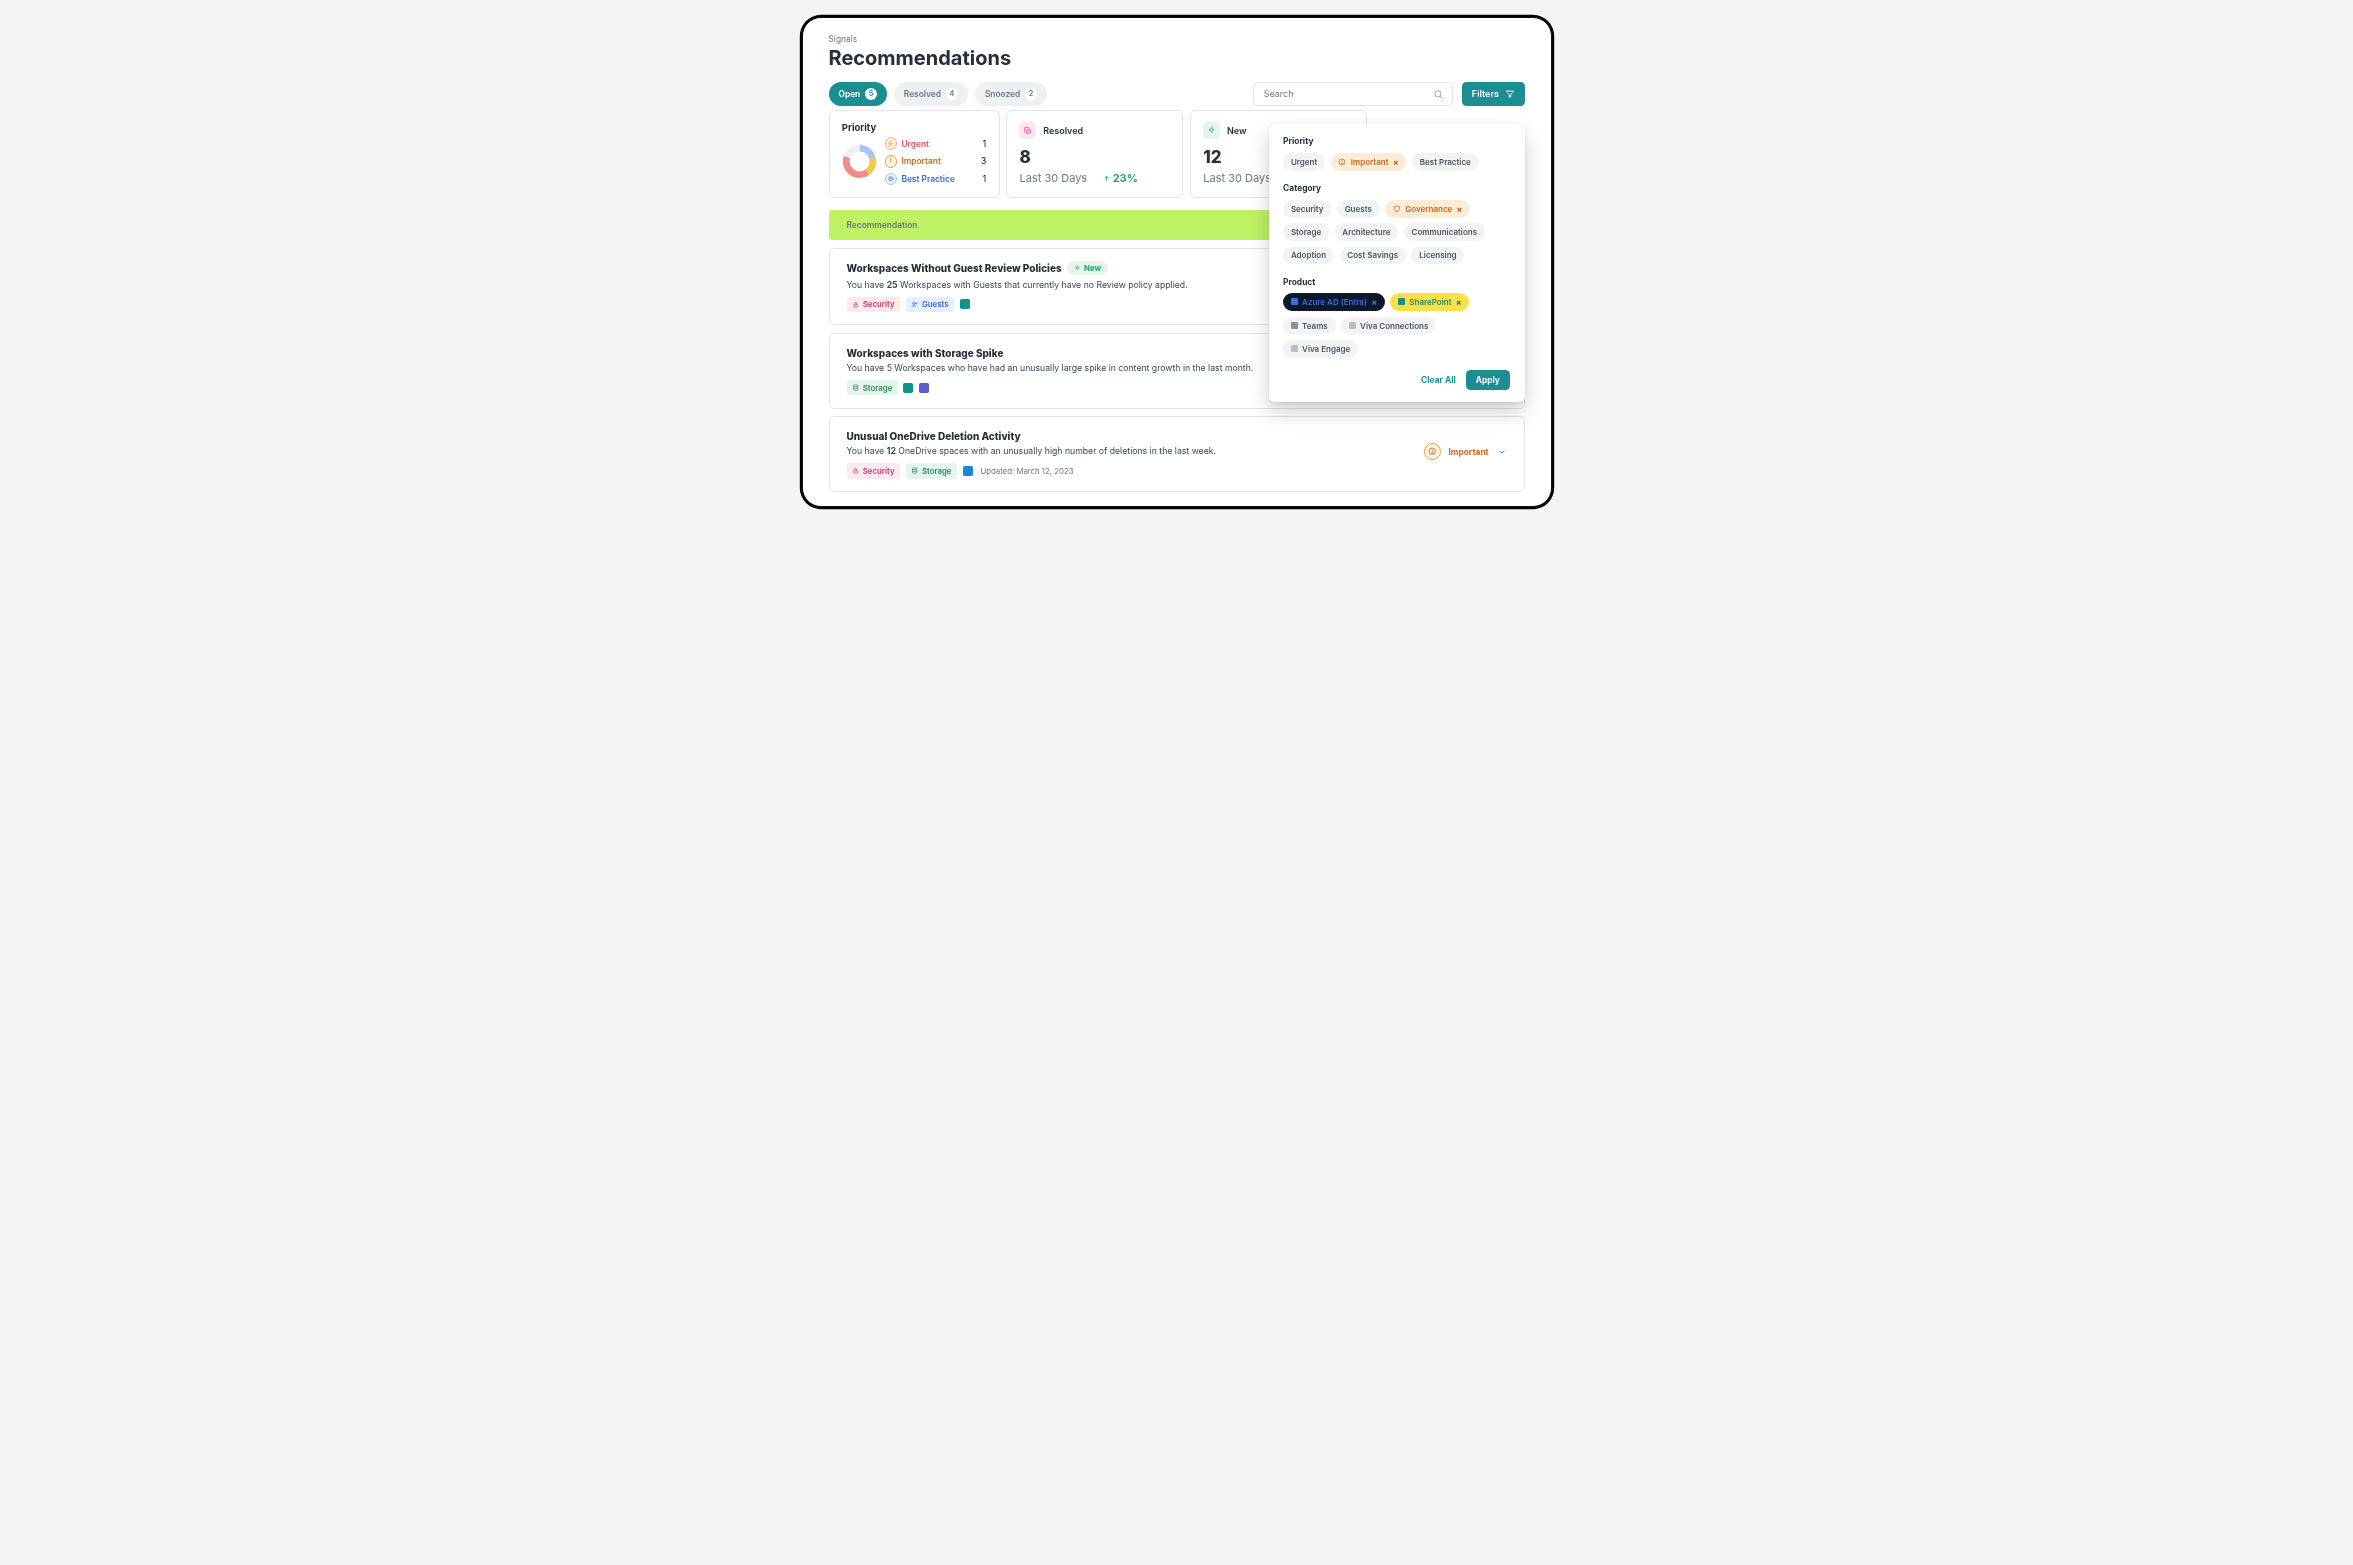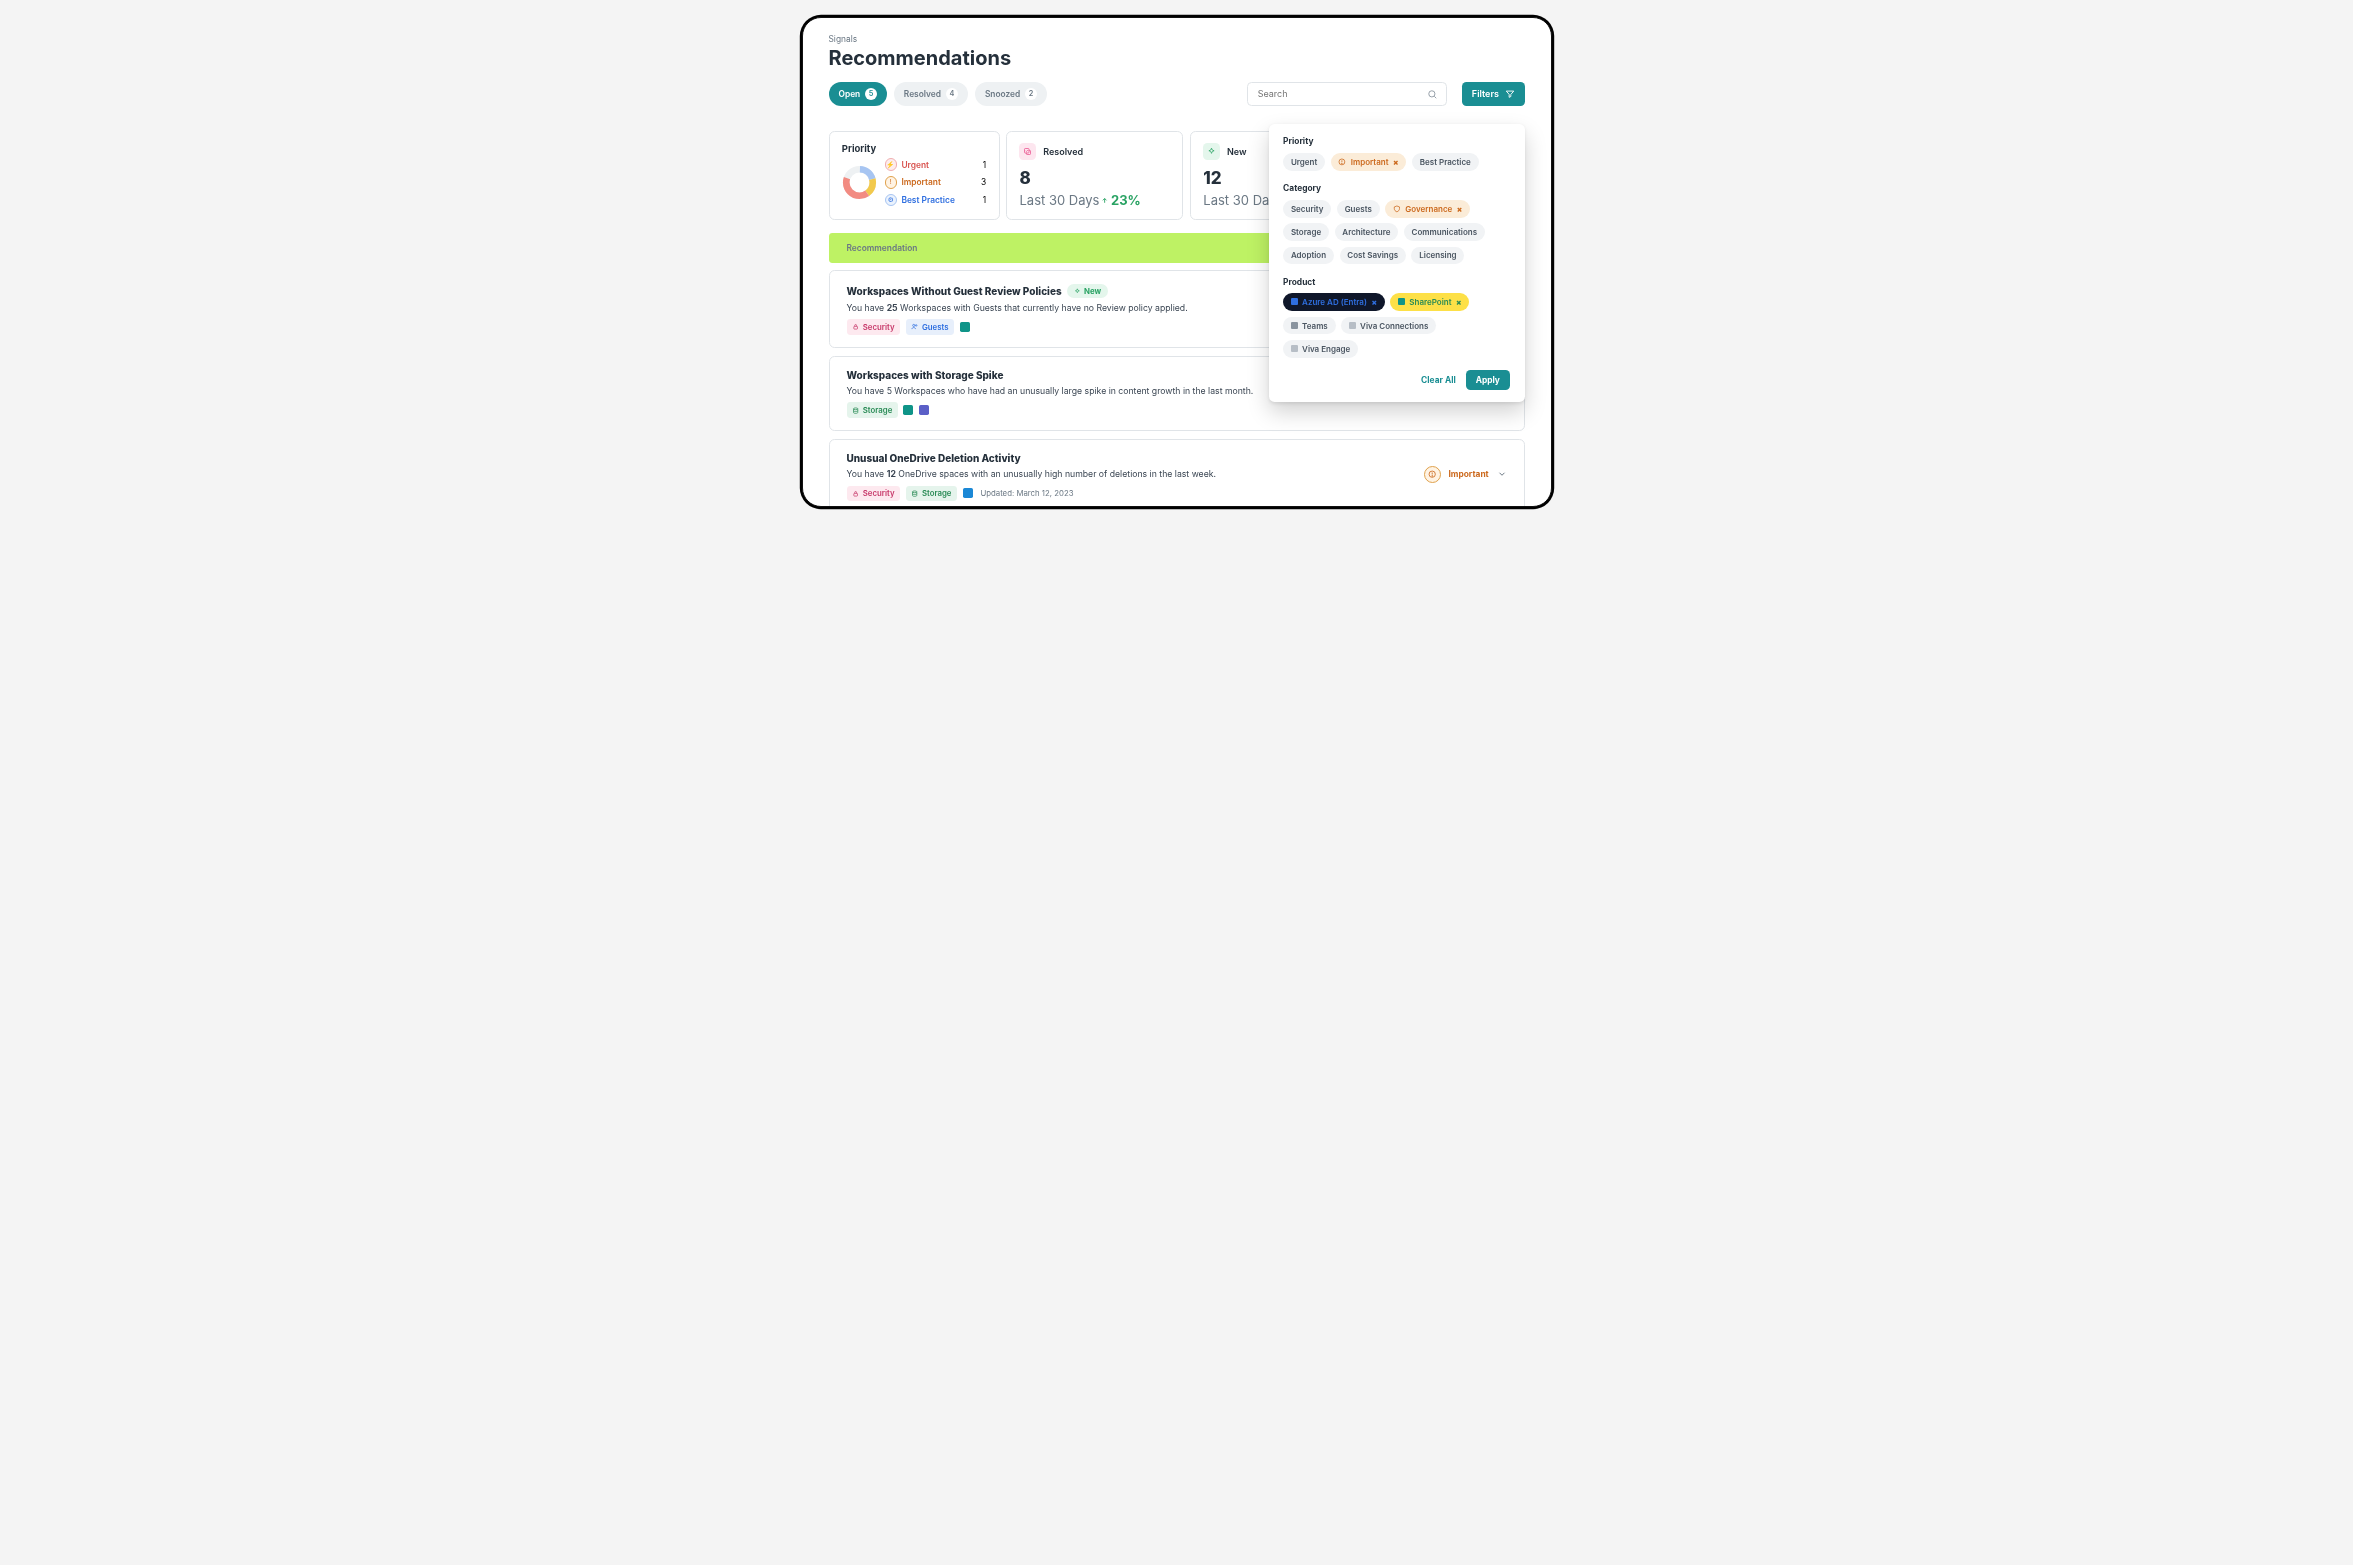--- a/index.html
+++ b/index.html
@@ -23,42 +23,42 @@
     --red-donut:#f28b82;
     --blue-donut:#a7c5f2;
   }
   *{box-sizing:border-box;font-family:Inter,"Segoe UI",Arial,Helvetica,sans-serif}
   body{margin:0;background:#f4f4f4;display:flex;justify-content:center;padding:17px}
   .device{width:750px;background:#fff;border-radius:19px;border:0.6px solid #111;box-shadow:0 0 0 2.2px #000;overflow:hidden;height:490px;position:relative}
   .screen{padding:15.7px 26px 0 26px;height:100%;overflow:hidden}
   .eyebrow{font-size:8.4px;color:var(--muted)}
   h1{margin:2.2px 0 12.3px 0;font-size:20px;font-weight:700;color:var(--text)}
 
-  .topbar{display:flex;align-items:flex-start;gap:15px;margin-bottom:25px}
+  .topbar{display:flex;align-items:flex-start;gap:9px;margin-bottom:4px}
   .tabs{display:flex;gap:6.7px}
   .tab{display:inline-flex;align-items:center;gap:4.5px;background:var(--pill-bg);color:var(--muted);border-radius:559px;padding:5.6px 10px;font-size:8.4px;font-weight:600;cursor:pointer}
   .tab.active{background:var(--teal);color:#fff}
   .tab .count{background:#fff;color:var(--muted);border-radius:559px;min-width:12.3px;height:12.3px;display:inline-flex;align-items:center;justify-content:center;font-size:7.3px;padding:0 3.9px;font-weight:600}
   .tab.active .count{color:var(--teal)}
   .spacer{flex:1}
 
   .search{display:flex;align-items:center;border:0.6px solid var(--border);border-radius:4.5px;height:23.5px;min-width:200px;padding:0 7.8px;color:var(--muted)}
   .search input{flex:1;border:none;outline:none;font-size:9px;color:var(--text);background:transparent}
 
   .filters-btn{display:inline-flex;align-items:center;gap:5.6px;background:var(--teal);color:#fff;border-radius:4.5px;height:23.5px;padding:0 10px;font-size:9px;font-weight:600;cursor:pointer}
 
   .cards{display:flex;gap:6.7px;margin-bottom:12.3px}
   .card{border:0.6px solid var(--border);border-radius:5.6px;padding:11.2px 12.3px;background:#fff;flex:1}
   .card.priority{min-width:166px;max-width:171px}
   .card .title{font-size:9.5px;font-weight:700;color:var(--text);margin-bottom:4.5px}
   .card.resolved,.card.new{min-width:124px}
   .mini-head{display:flex;align-items:center;gap:6.7px;font-size:9px;font-weight:600;color:var(--text);margin-bottom:7.8px}
   .ico-badge{width:17px;height:17px;border-radius:4.5px;display:flex;align-items:center;justify-content:center}
   .big{font-size:17px;font-weight:800;color:var(--text);margin-bottom:4.5px}
-  .sub{font-size:13px;color:var(--muted);display:flex;gap:2px}
+  .sub{font-size:11px;color:var(--muted);display:flex;gap:16px}
   .trend{color:#2aa364;font-weight:700;display:inline-flex;align-items:center;gap:2.2px}
 
   .priority-body{display:flex;align-items:center;gap:7.8px}
   .donut{width:35px;height:35px}
   .plist{flex:1;display:flex;flex-direction:column;gap:5.6px;font-size:8.4px}
   .prow{display:flex;align-items:center;gap:4.5px}
   .prow .lbl{flex:1;font-weight:600}
   .ring{width:12.3px;height:12.3px;border-radius:50%;border:1.1px solid;display:inline-flex;align-items:center;justify-content:center;font-size:6.7px}
   .ring.red{border-color:#f0aeb0;color:#d9534f;background:#fdecec}
   .ring.orange{border-color:var(--orange-ring);color:var(--orange);background:#fff3e3}

